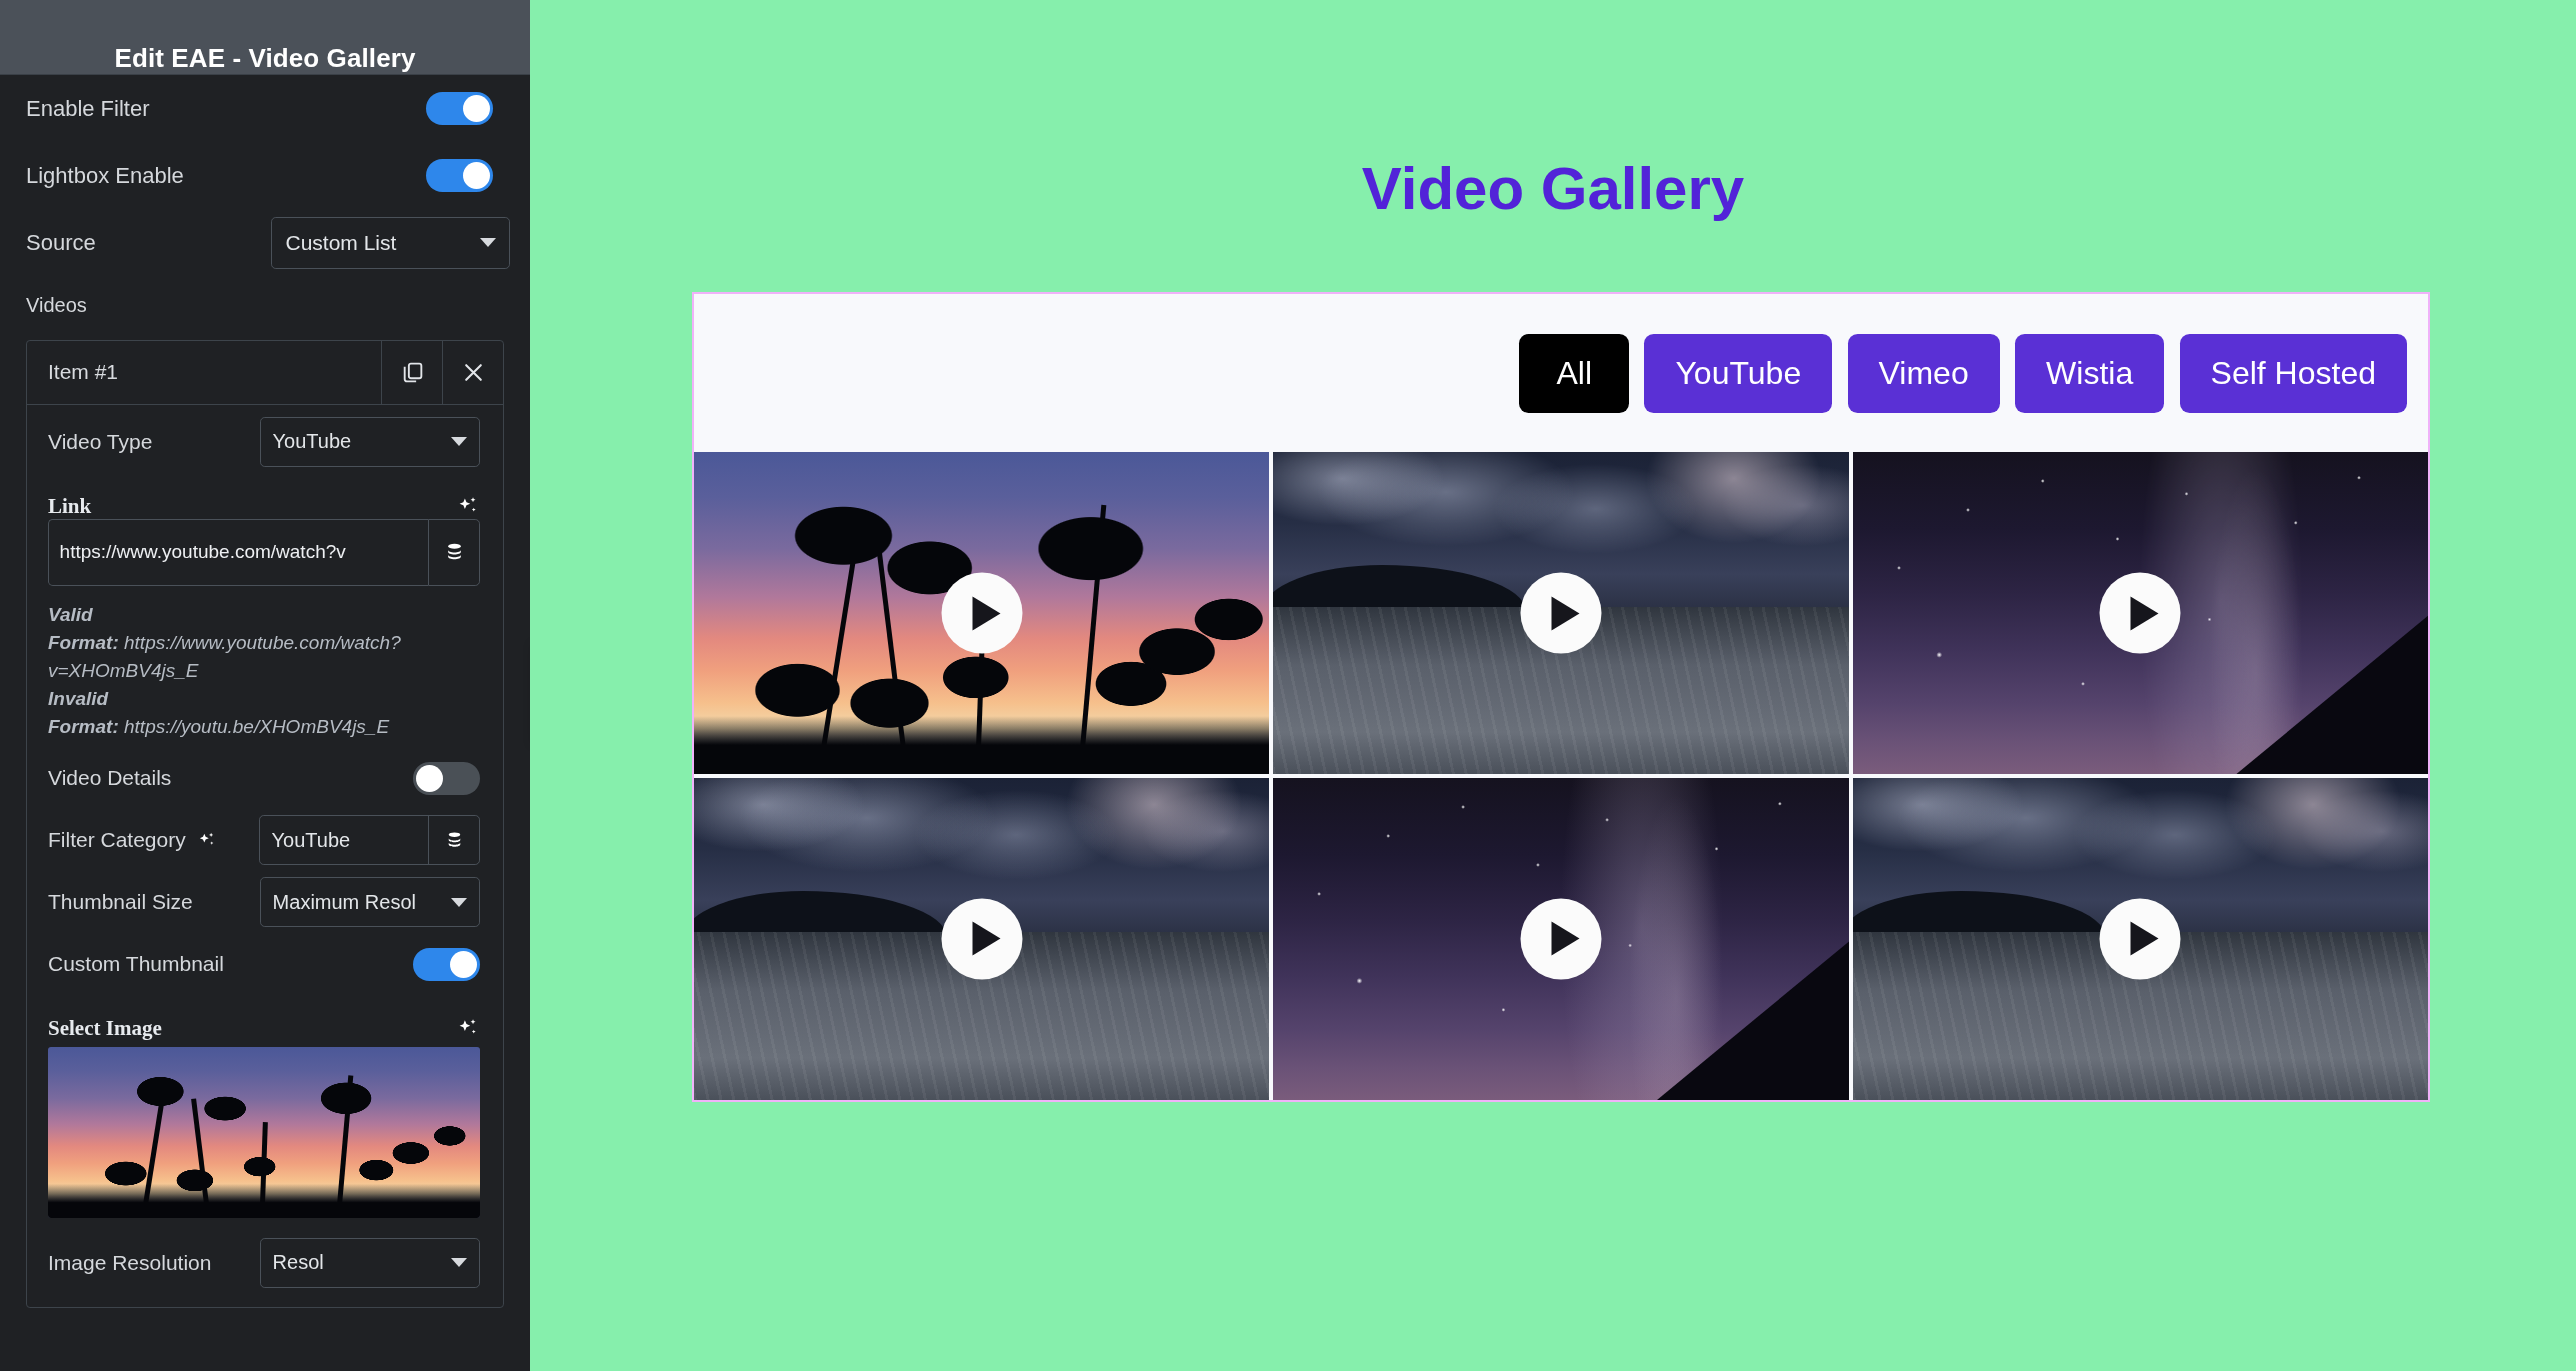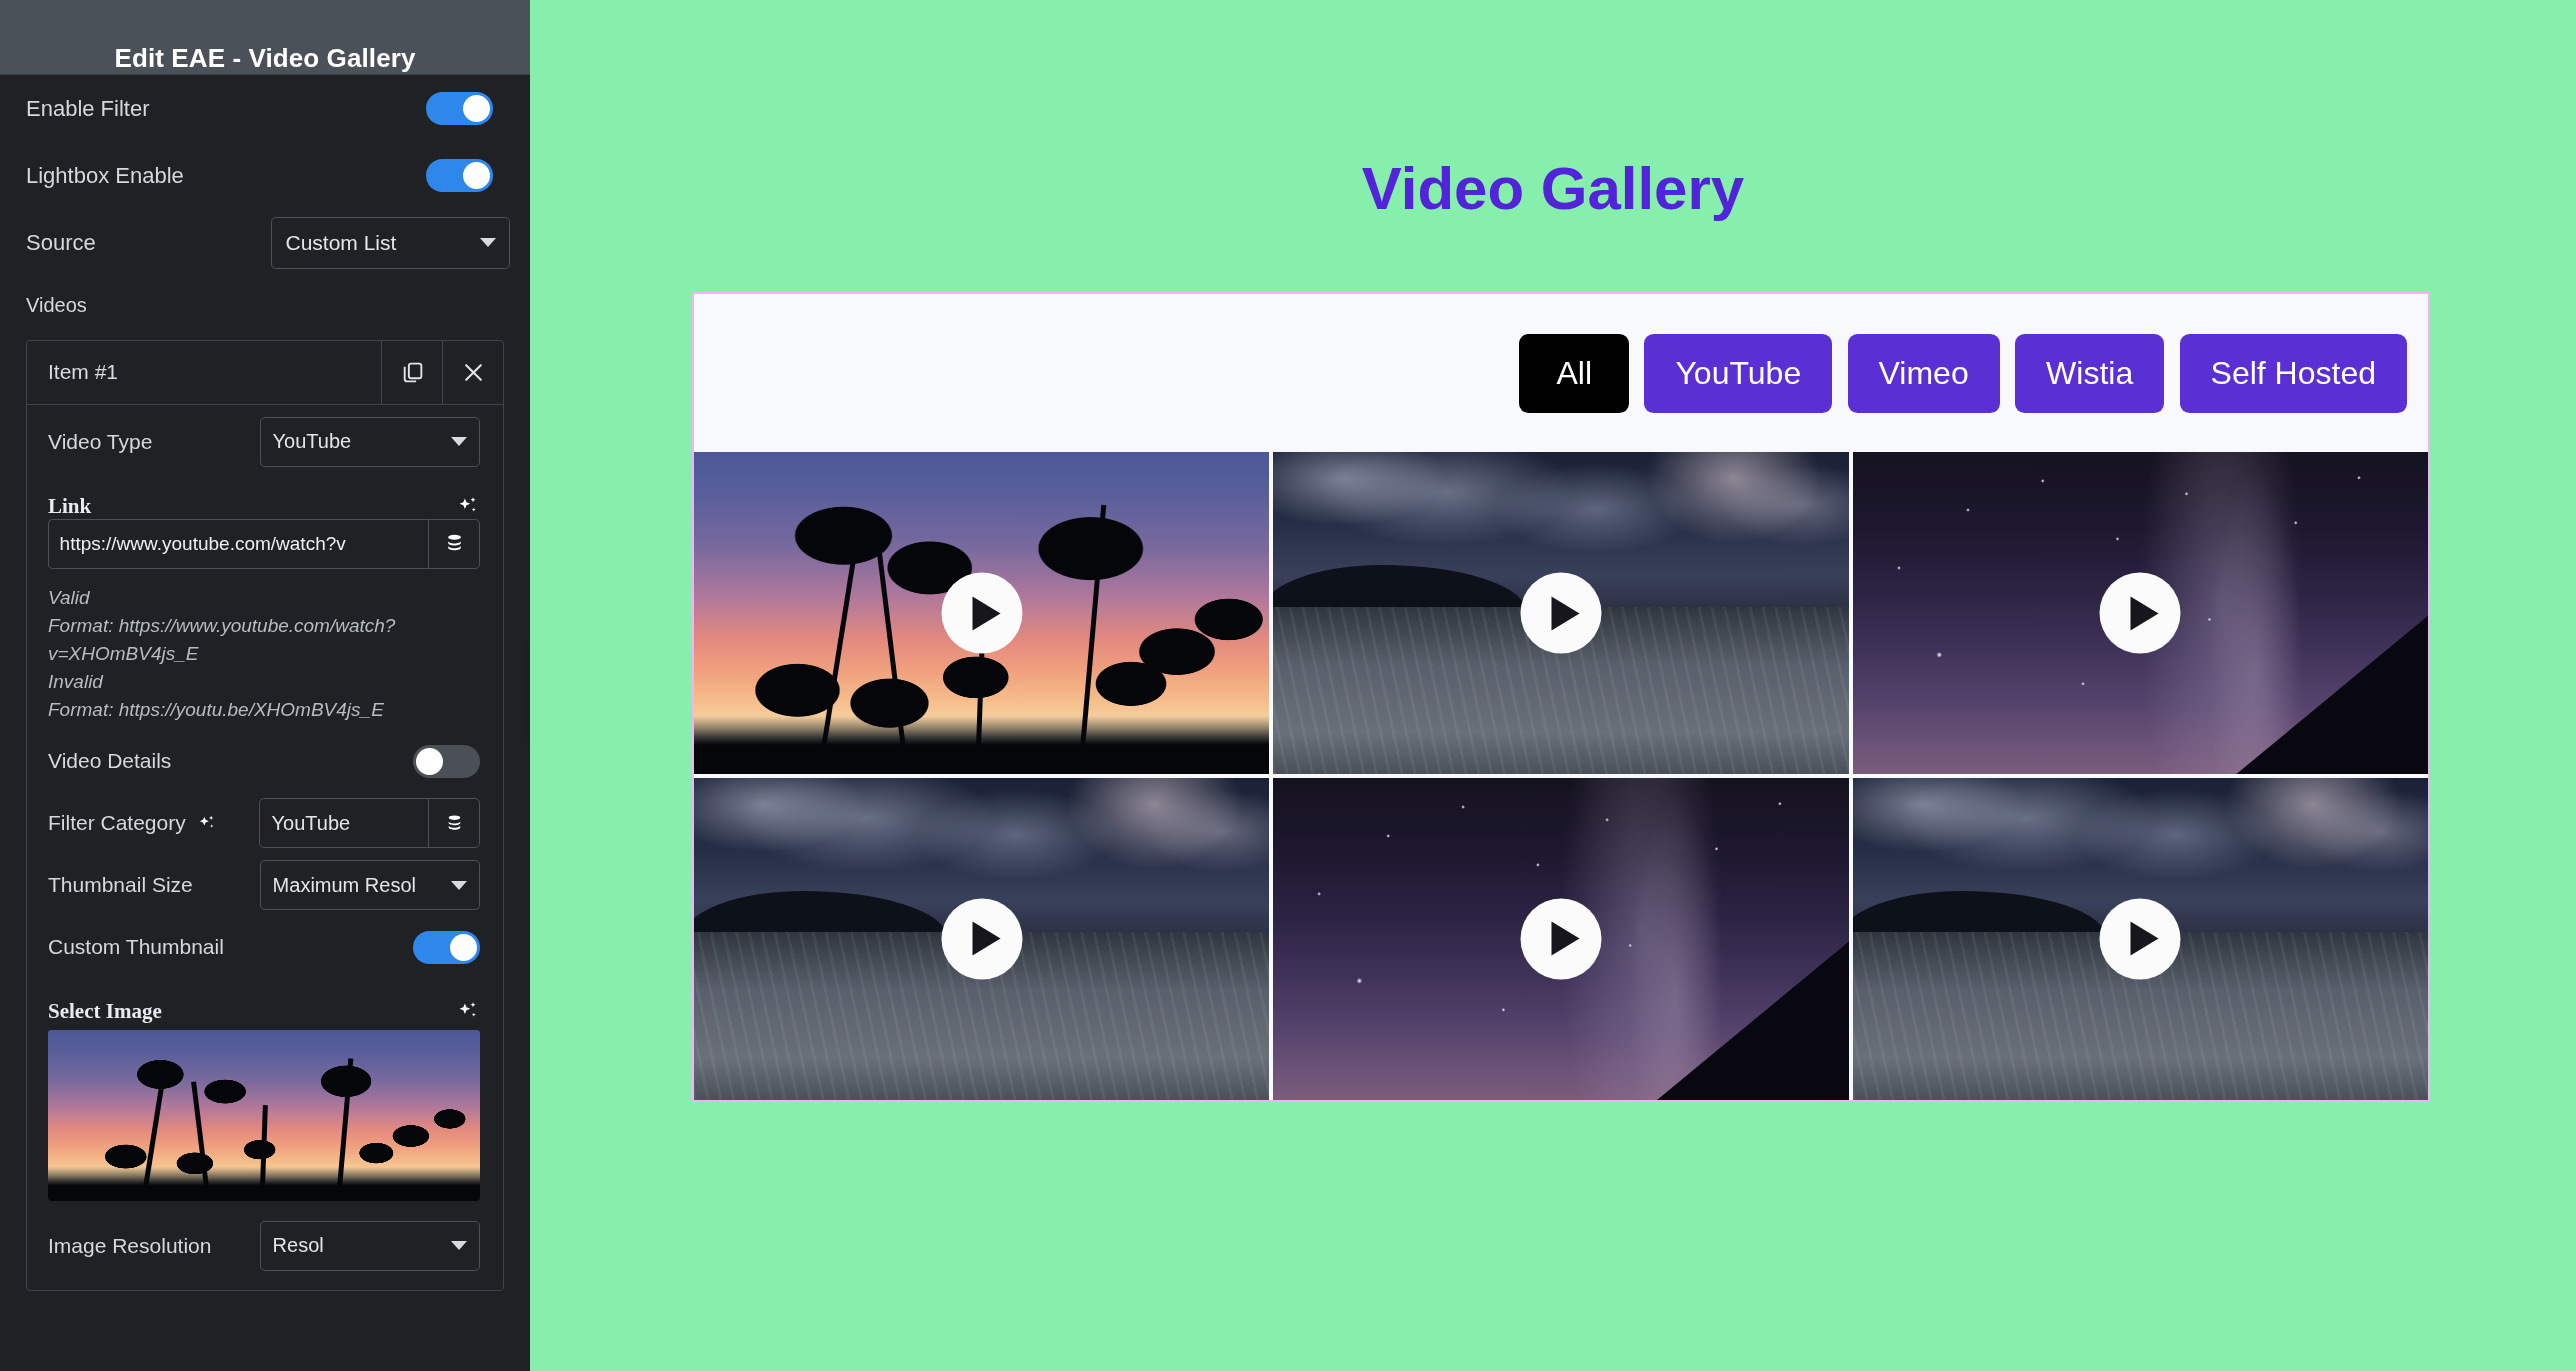--- a/index.html
+++ b/index.html
@@ -106,21 +106,21 @@
   }
 
   .label-line {
     display:flex; align-items:flex-end; justify-content:space-between;
     padding: 0 23px 0 21px; height: 46px; font-family: Liberation Serif, serif;
   }
   .label-line .txt { color:#e7eaee; font-size:21px; font-weight:bold;}
 
   .input-wrap {
     margin: 0 23px 0 21px;
-    display: flex; height: 50px;
+    display: flex; height: 67px;
   }
   .text-input {
     flex: 1; border: 1px solid #4a5159; border-right: none;
     border-radius: 4.8px 0 0 4.8px; background: #1f2124;
     color: #eef0f3; font-size: 19px;
     display: flex; align-items: center; padding: 0 10.6px;
     overflow: hidden; white-space: nowrap;
   }
   .dyn-btn {
     width: 52px; border: 1px solid #4a5159; border-radius: 0 4.8px 4.8px 0;
@@ -132,21 +132,21 @@
   .inline-dyn .val {
     width: 169px; display:flex; align-items:center; padding:0 11.6px;
     color:#e3e6e9; font-size:20px; border-right:1px solid #4a5159;
   }
   .inline-dyn .ico { width:50px; display:flex; align-items:center; justify-content:center;}
 
   .validation {
     margin: 15.4px 23px 5.8px 21px;
     color: #b6bcc4; font-size: 19px; font-style: italic; line-height: 1.48;
   }
-  .validation b { font-weight: normal; font-style: italic; }
+  .validation b { font-weight: bold; font-style: italic; }
 
   .thumb-preview {
     margin: 5.8px 23px 0 21px;
     height: 171px; border-radius: 2.9px; overflow: hidden;
     position: relative; background: #101018;
   }
 
   
   .collapse-handle {
     position: absolute; left: 530px; top: 644px;

